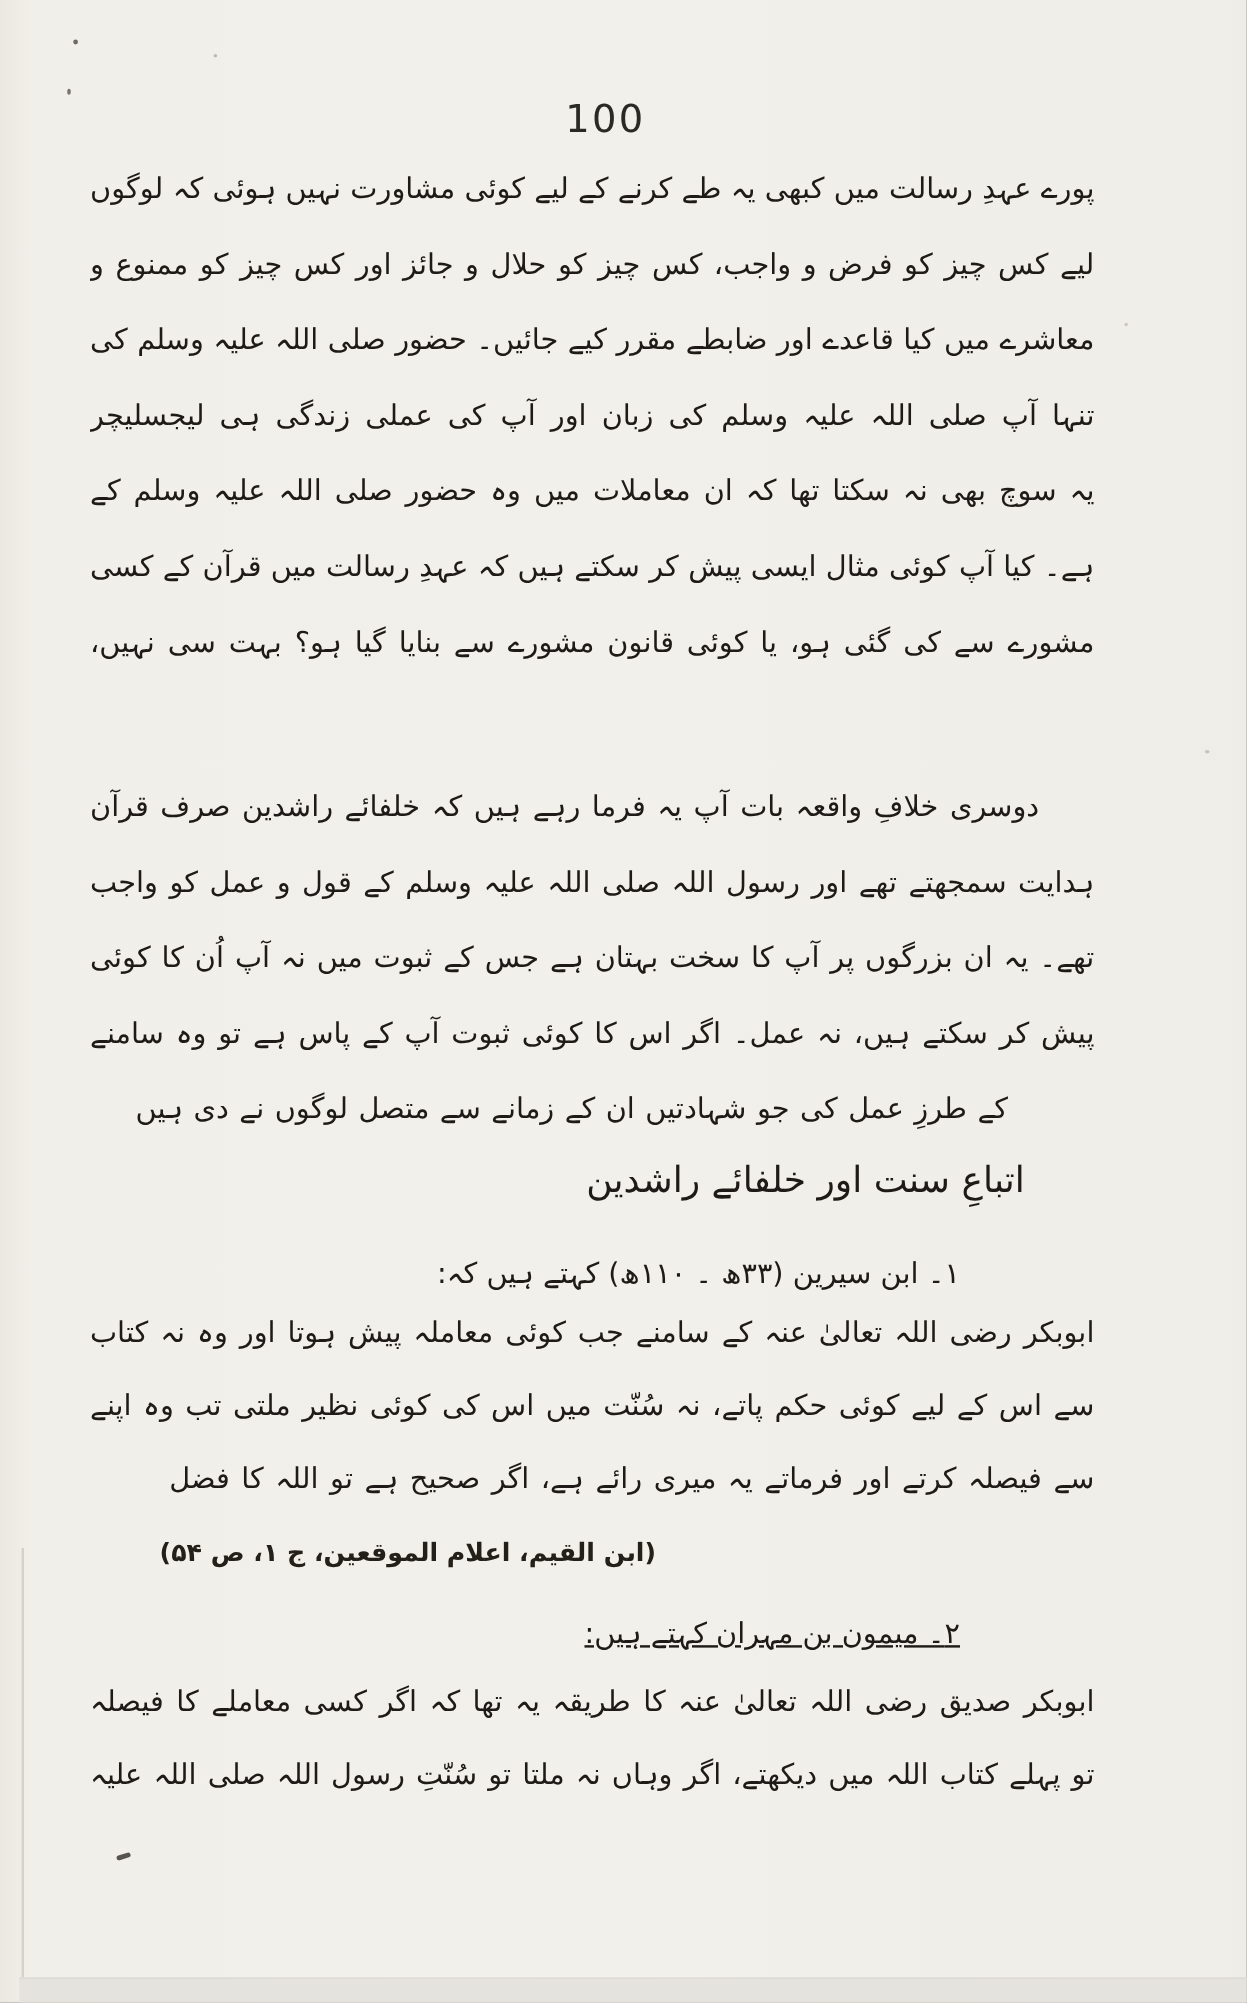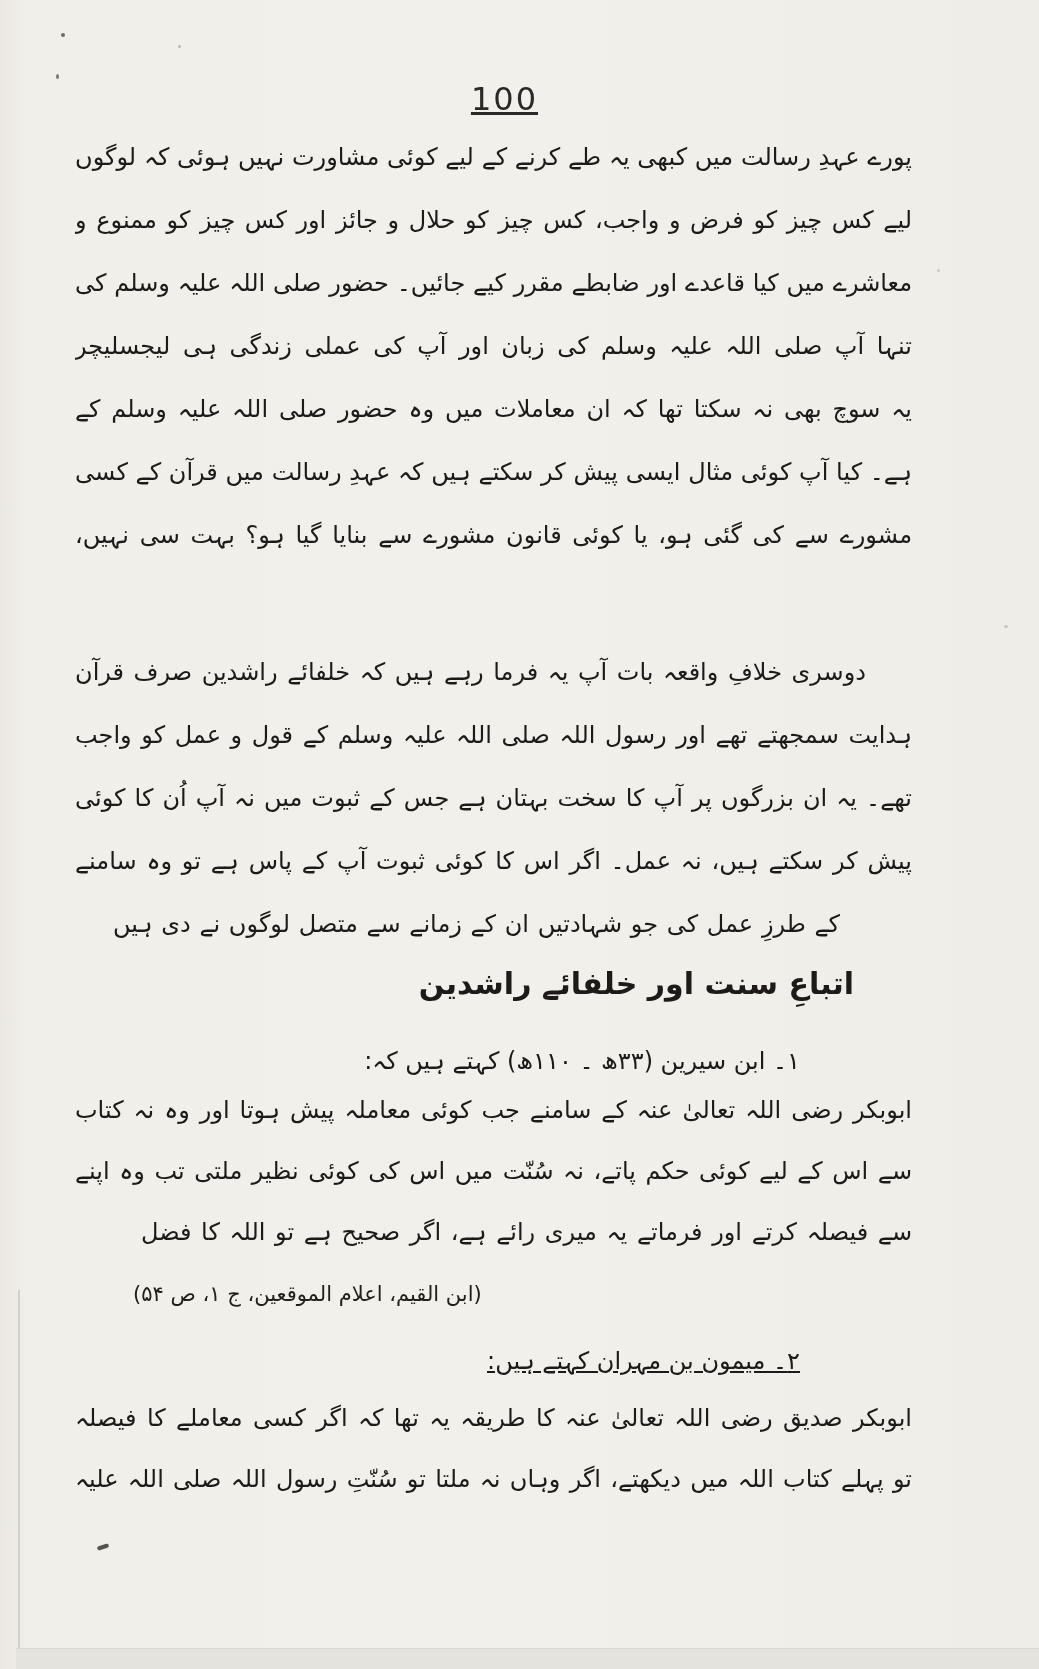--- a/index.html
+++ b/index.html
@@ -10,49 +10,48 @@
     background:linear-gradient(90deg,#eae8e1 0px,#f1efe9 26px,#f2f0ea 50%,#efede7 100%);
     overflow:hidden;
     font-family:"DejaVu Sans", sans-serif;
     color:#1d1a17;
   }
   .pagenum{
     position:absolute;top:80px;left:0;right:30px;
     text-align:center;
     font-size:32px;letter-spacing:2px;color:#2b2926;
     font-family:"DejaVu Sans", sans-serif;
-    text-decoration:underline;
   }
   .block{position:absolute;left:75px;right:127px;direction:rtl;}
   .line{
     height:63px;line-height:63px;
     font-size:24px;
     text-align:justify;text-align-last:justify;
     overflow:hidden;white-space:normal;
   }
   .line.flush{text-align-last:right;}
   .indent-first{padding-right:46px;}
   .inset-last{padding-right:72px;padding-left:38px;}
   .pad-left{padding-left:66px;}
   .heading{
     position:absolute;left:75px;right:127px;top:948px;
     direction:rtl;text-align:right;
-    font-size:30px;font-weight:bold;line-height:72px;height:72px;
+    font-size:30px;font-weight:normal;line-height:72px;height:72px;
     padding-right:58px;overflow:hidden;
   }
   .item-heading{
     position:absolute;left:75px;right:127px;
     direction:rtl;text-align:center;text-align-last:right;
     font-size:24px;line-height:63px;height:63px;
     padding-right:112px;overflow:hidden;
   }
   .citation{
     position:absolute;left:133px;top:1272px;
     direction:rtl;font-size:21px;line-height:45px;height:45px;
-    color:#232019;white-space:nowrap;
+    color:#232019;white-space:nowrap;font-weight:bold;
   }
   .quote .line{line-height:61px;height:61px;}
   .bottom-edge{
     position:absolute;left:16px;right:0;top:1648px;bottom:0;
     background:#e5e3dd;border-top:1px solid #d9d7d0;
   }
   .left-crease{
     position:absolute;left:18px;top:1290px;width:2px;height:358px;
     background:rgba(150,145,134,0.30);
   }

